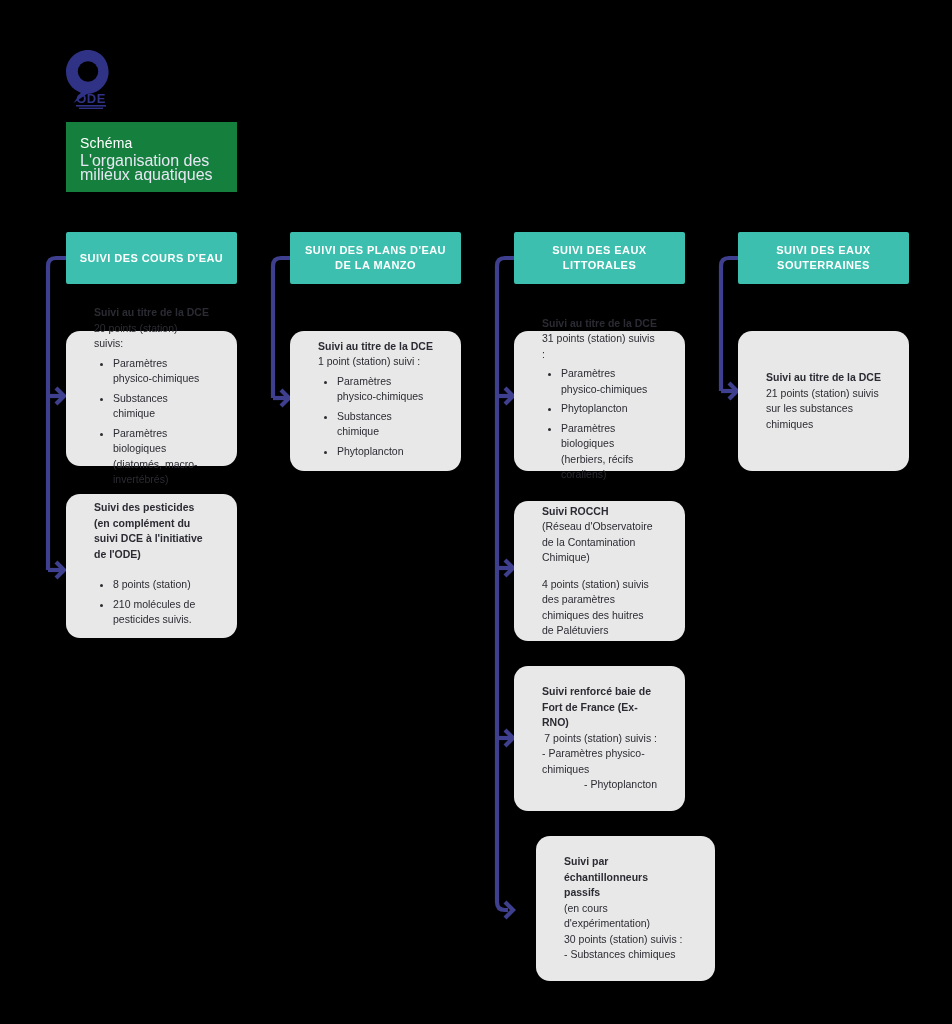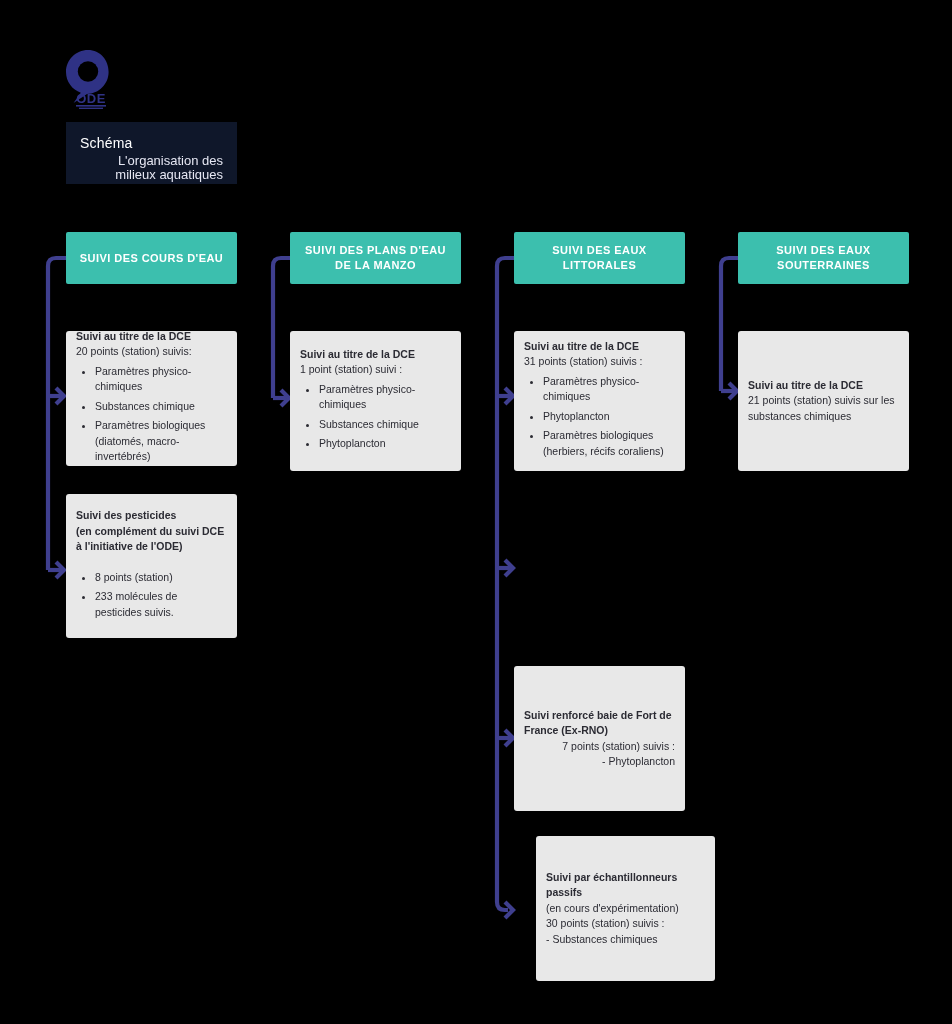--- a/index.html
+++ b/index.html
@@ -11,44 +11,44 @@
     overflow:hidden;
   }
   .canvas{position:absolute;inset:0;}
 
   
   .logo{position:absolute;left:60px;top:48px;width:62px;height:62px;}
   .logo svg{display:block;}
 
   
   .schema-banner{
-    position:absolute;left:66px;top:122px;width:171px;height:62px;
-    background:#0f172a;color:#ffffff;
+    position:absolute;left:66px;top:122px;width:171px;height:70px;
+    background:#15803d;color:#ffffff;
     padding:12px 14px 0 14px;box-sizing:border-box;
   }
   .schema-title{font-size:14px;font-weight:400;line-height:18px;margin:0 0 2px 0;letter-spacing:.2px;}
-  .schema-sub{font-size:13px;font-weight:400;line-height:14px;color:#e6e7f3;text-align:right;}
+  .schema-sub{font-size:16px;font-weight:400;line-height:14px;color:#e6e7f3;}
 
   
   .col{position:absolute;top:232px;}
   .col-header{
     background:#3cbfae;color:#ffffff;
     font-size:11px;font-weight:700;letter-spacing:.45px;
     text-align:center;text-transform:uppercase;
     display:flex;align-items:center;justify-content:center;
     height:52px;line-height:15px;padding:0 10px;box-sizing:border-box;
     border-radius:2px;
     position:relative;z-index:3;
   }
   .box{
     background:#e8e8e8;color:#2b2b33;
-    border-radius:3px;
+    border-radius:14px;
     position:absolute;
     box-sizing:border-box;
-    padding:0 10px;
+    padding:0 28px;
     font-size:10.5px;line-height:15.5px;
     display:flex;flex-direction:column;justify-content:center;
   }
   .box .bold{font-weight:700;}
   .box p{margin:0;}
   .box ul{margin:0;padding-left:15px;list-style:disc;}
   .box ul li{margin:4px;padding:0;}
   .box .spacer{height:11px;}
 
   
@@ -129,21 +129,21 @@
       <li>Substances chimique</li>
       <li>Paramètres biologiques (diatomés, macro-invertébrés)</li>
     </ul>
   </div>
   <div class="box" style="left:66px;top:494px;width:171px;height:144px;">
     <p class="bold">Suivi des pesticides</p>
     <p class="bold">(en complément du suivi DCE à l'initiative de l'ODE)</p>
     <div class="spacer"></div>
     <ul>
       <li>8 points (station)</li>
-      <li>233 molécules de pesticides suivis.</li>
+      <li>210 molécules de pesticides suivis.</li>
     </ul>
   </div>
 
   <div class="col" style="left:290px;width:171px;">
     <div class="col-header">SUIVI DES PLANS D'EAU DE LA MANZO</div>
   </div>
   <div class="box" style="left:290px;top:331px;width:171px;height:140px;">
     <p class="bold">Suivi au titre de la DCE</p>
     <p>1 point (station) suivi :</p>
     <ul>
@@ -158,23 +158,30 @@
   </div>
   <div class="box" style="left:514px;top:331px;width:171px;height:140px;">
     <p class="bold">Suivi au titre de la DCE</p>
     <p>31 points (station) suivis :</p>
     <ul>
       <li>Paramètres physico-chimiques</li>
       <li>Phytoplancton</li>
       <li>Paramètres biologiques (herbiers, récifs coraliens)</li>
     </ul>
   </div>
+  <div class="box" style="left:514px;top:501px;width:171px;height:140px;">
+    <p class="bold">Suivi ROCCH</p>
+    <p>(Réseau d'Observatoire de la Contamination Chimique)</p>
+    <div class="spacer"></div>
+    <p>4 points (station) suivis des paramètres chimiques des huitres de Palétuviers</p>
+  </div>
   <div class="box" style="left:514px;top:666px;width:171px;height:145px;align-items:flex-end;">
     <p class="bold">Suivi renforcé baie de Fort de France (Ex-RNO)</p>
     <p>7 points (station) suivis :</p>
+    <p>- Paramètres physico-chimiques</p>
     <p>- Phytoplancton</p>
   </div>
   <div class="box" style="left:536px;top:836px;width:179px;height:145px;">
     <p class="bold">Suivi par échantillonneurs passifs</p>
     <p>(en cours d'expérimentation)</p>
     <p>30 points (station) suivis :</p>
     <p>- Substances chimiques</p>
   </div>
 
   <div class="col" style="left:738px;width:171px;">

